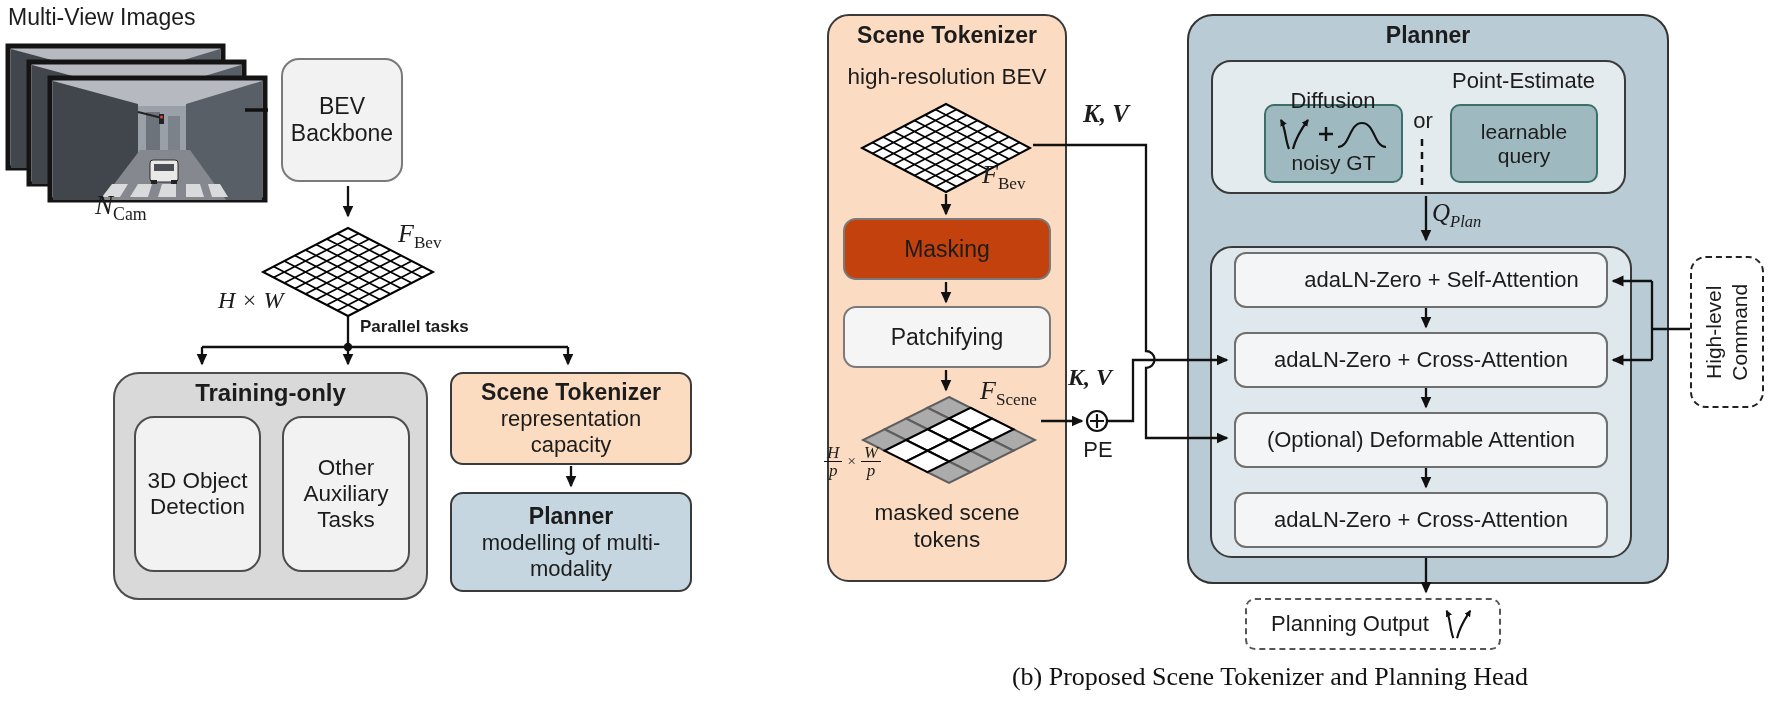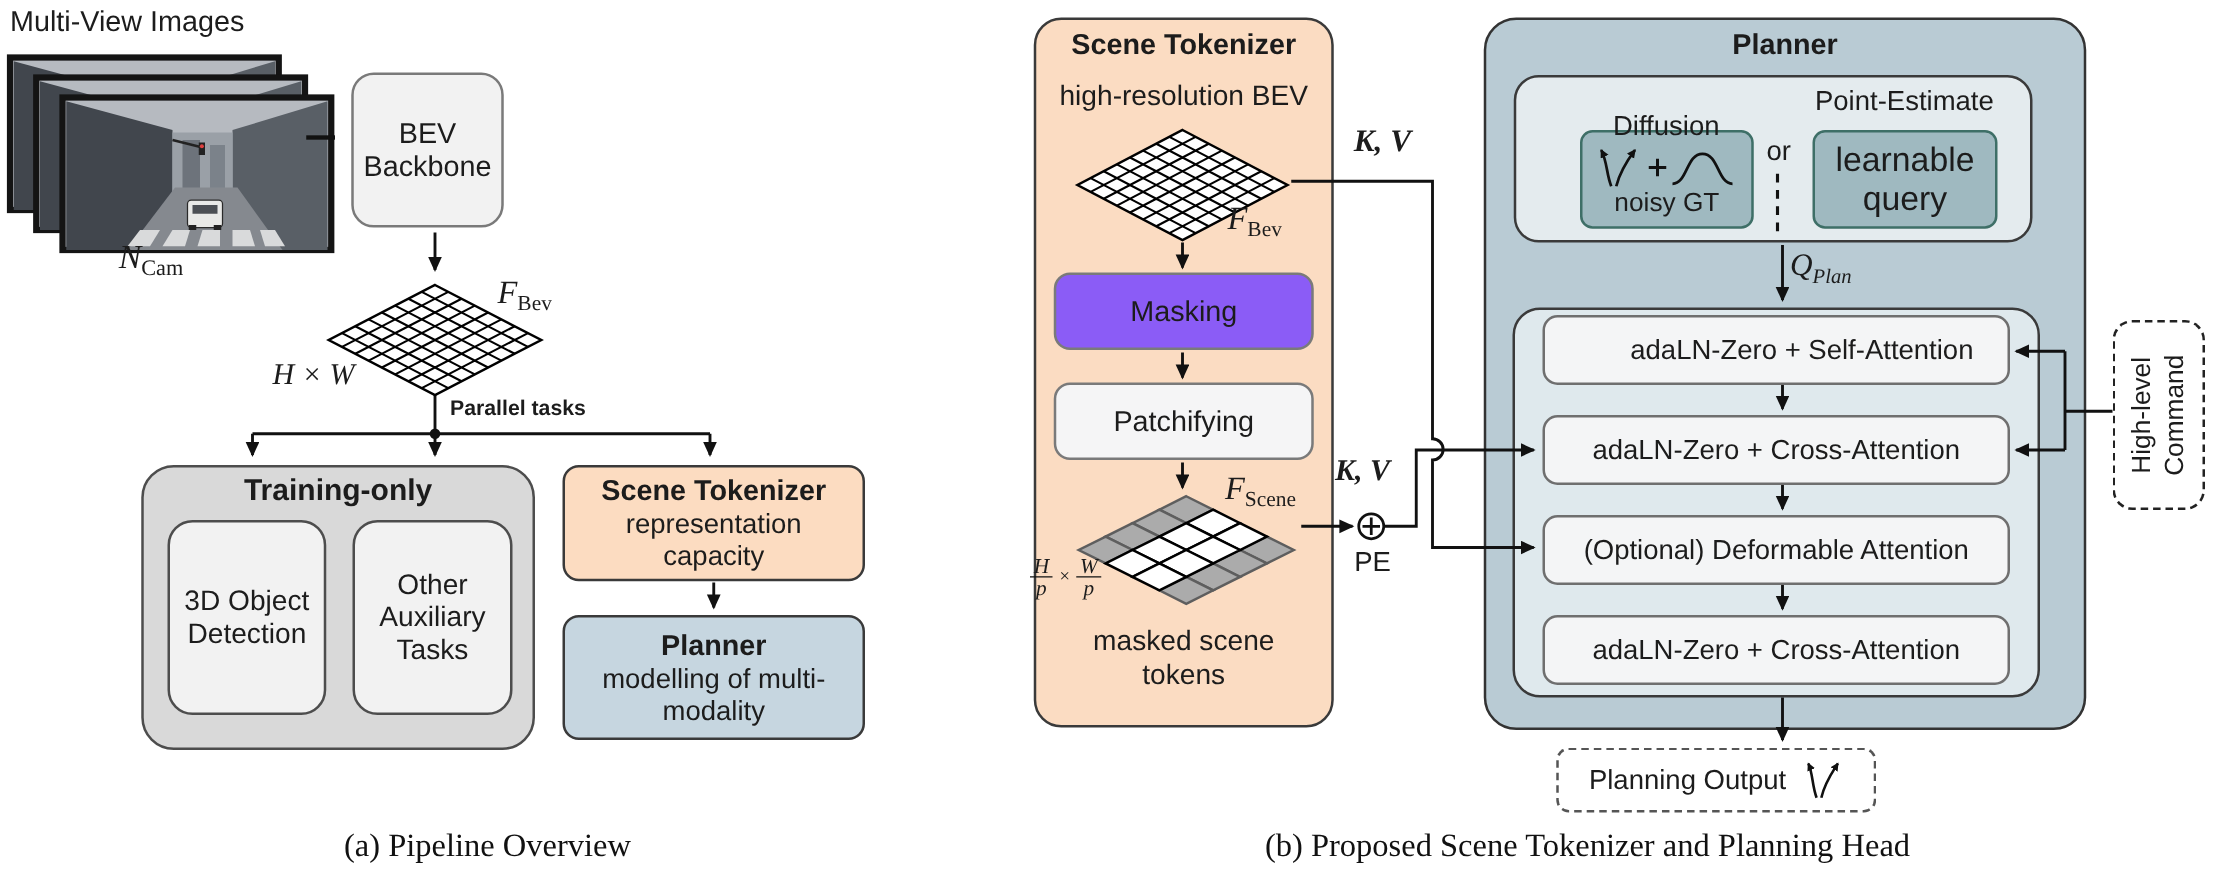--- a/index.html
+++ b/index.html
@@ -102,31 +102,30 @@
     <span>representation</span>
     <span>capacity</span>
   </div>
 
   <div class="box col" style="left:450px;top:492px;width:242px;height:100px;border-radius:13px;background:#c6d6e0;border-color:#3a3a3a;font-size:22px;">
     <span class="bold" style="font-size:23px">Planner</span>
     <span>modelling of multi-</span>
     <span>modality</span>
   </div>
 
-  <div class="lbl serif" style="left:170px;top:662px;width:440px;font-size:26px;color:#111;">(a) Pipeline Overview</div>
 
   <div class="box" style="left:827px;top:14px;width:240px;height:568px;border-radius:22px;background:#fbdcc2;border-color:#3a3a3a;"></div>
   <div class="lbl bold" style="left:827px;top:22px;width:240px;font-size:23px;">Scene Tokenizer</div>
   <div class="lbl" style="left:827px;top:64px;width:240px;font-size:22.5px;">high-resolution BEV</div>
 
   <div class="lbl math" style="left:982px;top:160px;font-size:26px;">
     <span>F</span><sub class="msub">Bev</sub>
   </div>
 
-  <div class="box flexc" style="left:843px;top:218px;width:208px;height:62px;border-radius:13px;border-width:2px;border-color:#7a7a7a;background:#8b5cf6;z-index:2;font-size:23px;">
+  <div class="box flexc" style="left:843px;top:218px;width:208px;height:62px;border-radius:13px;border-width:2px;border-color:#7a7a7a;background:#c2410c;z-index:2;font-size:23px;">
       <span>Masking</span>
     </div>
 
   <div class="box flexc" style="left:843px;top:306px;width:208px;height:62px;border-radius:13px;border-width:2px;border-color:#7a7a7a;background:#f5f5f6;z-index:2;font-size:23px;">
       <span>Patchifying</span>
     </div>
 
   <div class="lbl math" style="left:980px;top:376px;font-size:26px;">
     <span>F</span><sub class="msub">Scene</sub>
   </div>
@@ -165,21 +164,21 @@
       <path d="M15 32C11 22 12 13 7 3" stroke="#111" stroke-width="2.2" fill="none" marker-end="url(#ah2)"></path>
       <path d="M19 32C22 20 28 11 34 3" stroke="#111" stroke-width="2.2" fill="none" marker-end="url(#ah2)"></path>
       <path d="M45 17H59M52 10V24" stroke="#111" stroke-width="2.4" fill="none"></path>
       <path d="M64 30C76 30 75 6 88 6C101 6 100 30 112 30" stroke="#111" stroke-width="2.2" fill="none"></path>
     </svg>
     <span style="font-size:21px">noisy GT</span>
   </div>
 
   <div class="lbl" style="left:1404px;top:108px;width:38px;font-size:22px;">or</div>
 
-  <div class="tealbox col" style="left:1450px;top:104px;width:148px;height:79px;font-size:27px;">
+  <div class="tealbox col" style="left:1450px;top:104px;width:148px;height:79px;font-size:21px;">
     <span>learnable</span>
     <span>query</span>
   </div>
 
   <div class="lbl math" style="left:1432px;top:198px;font-size:25px;">
     <span>Q</span><sub class="imsub">Plan</sub>
   </div>
 
   <div class="box" style="left:1210px;top:246px;width:422px;height:312px;border-radius:22px;border-width:2px;background:#dfe9ed;border-color:#3a3a3a;z-index:2;"></div>
 

